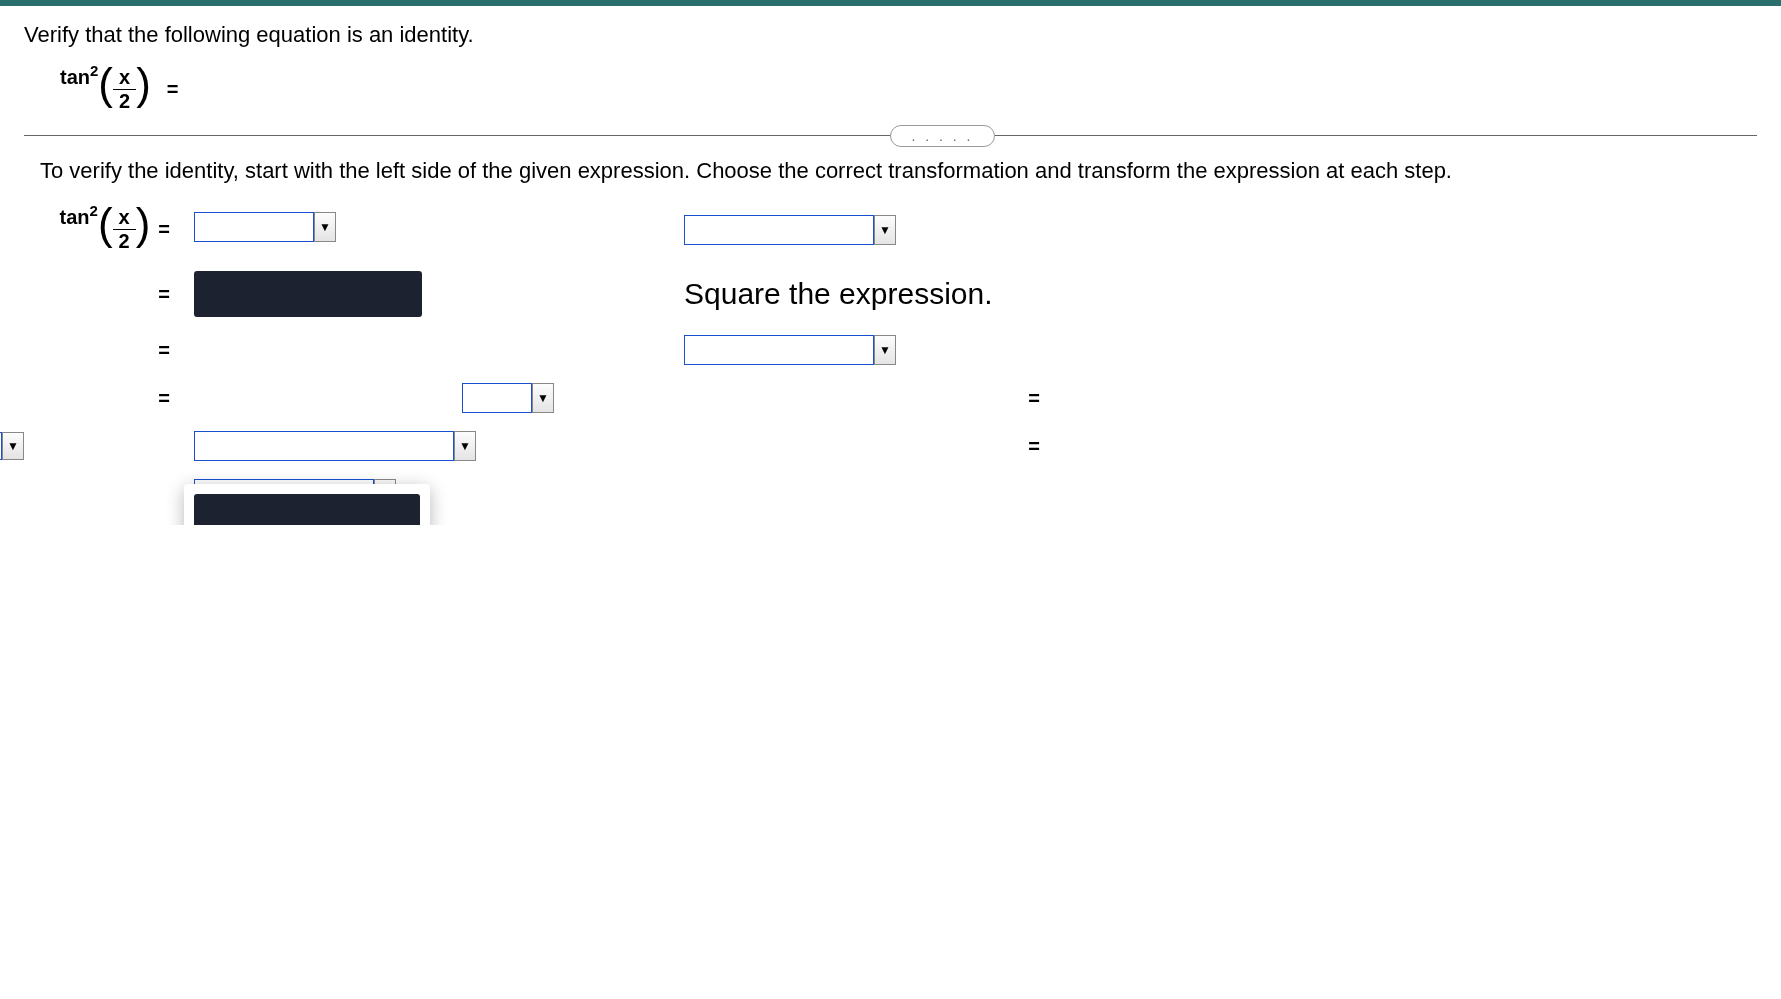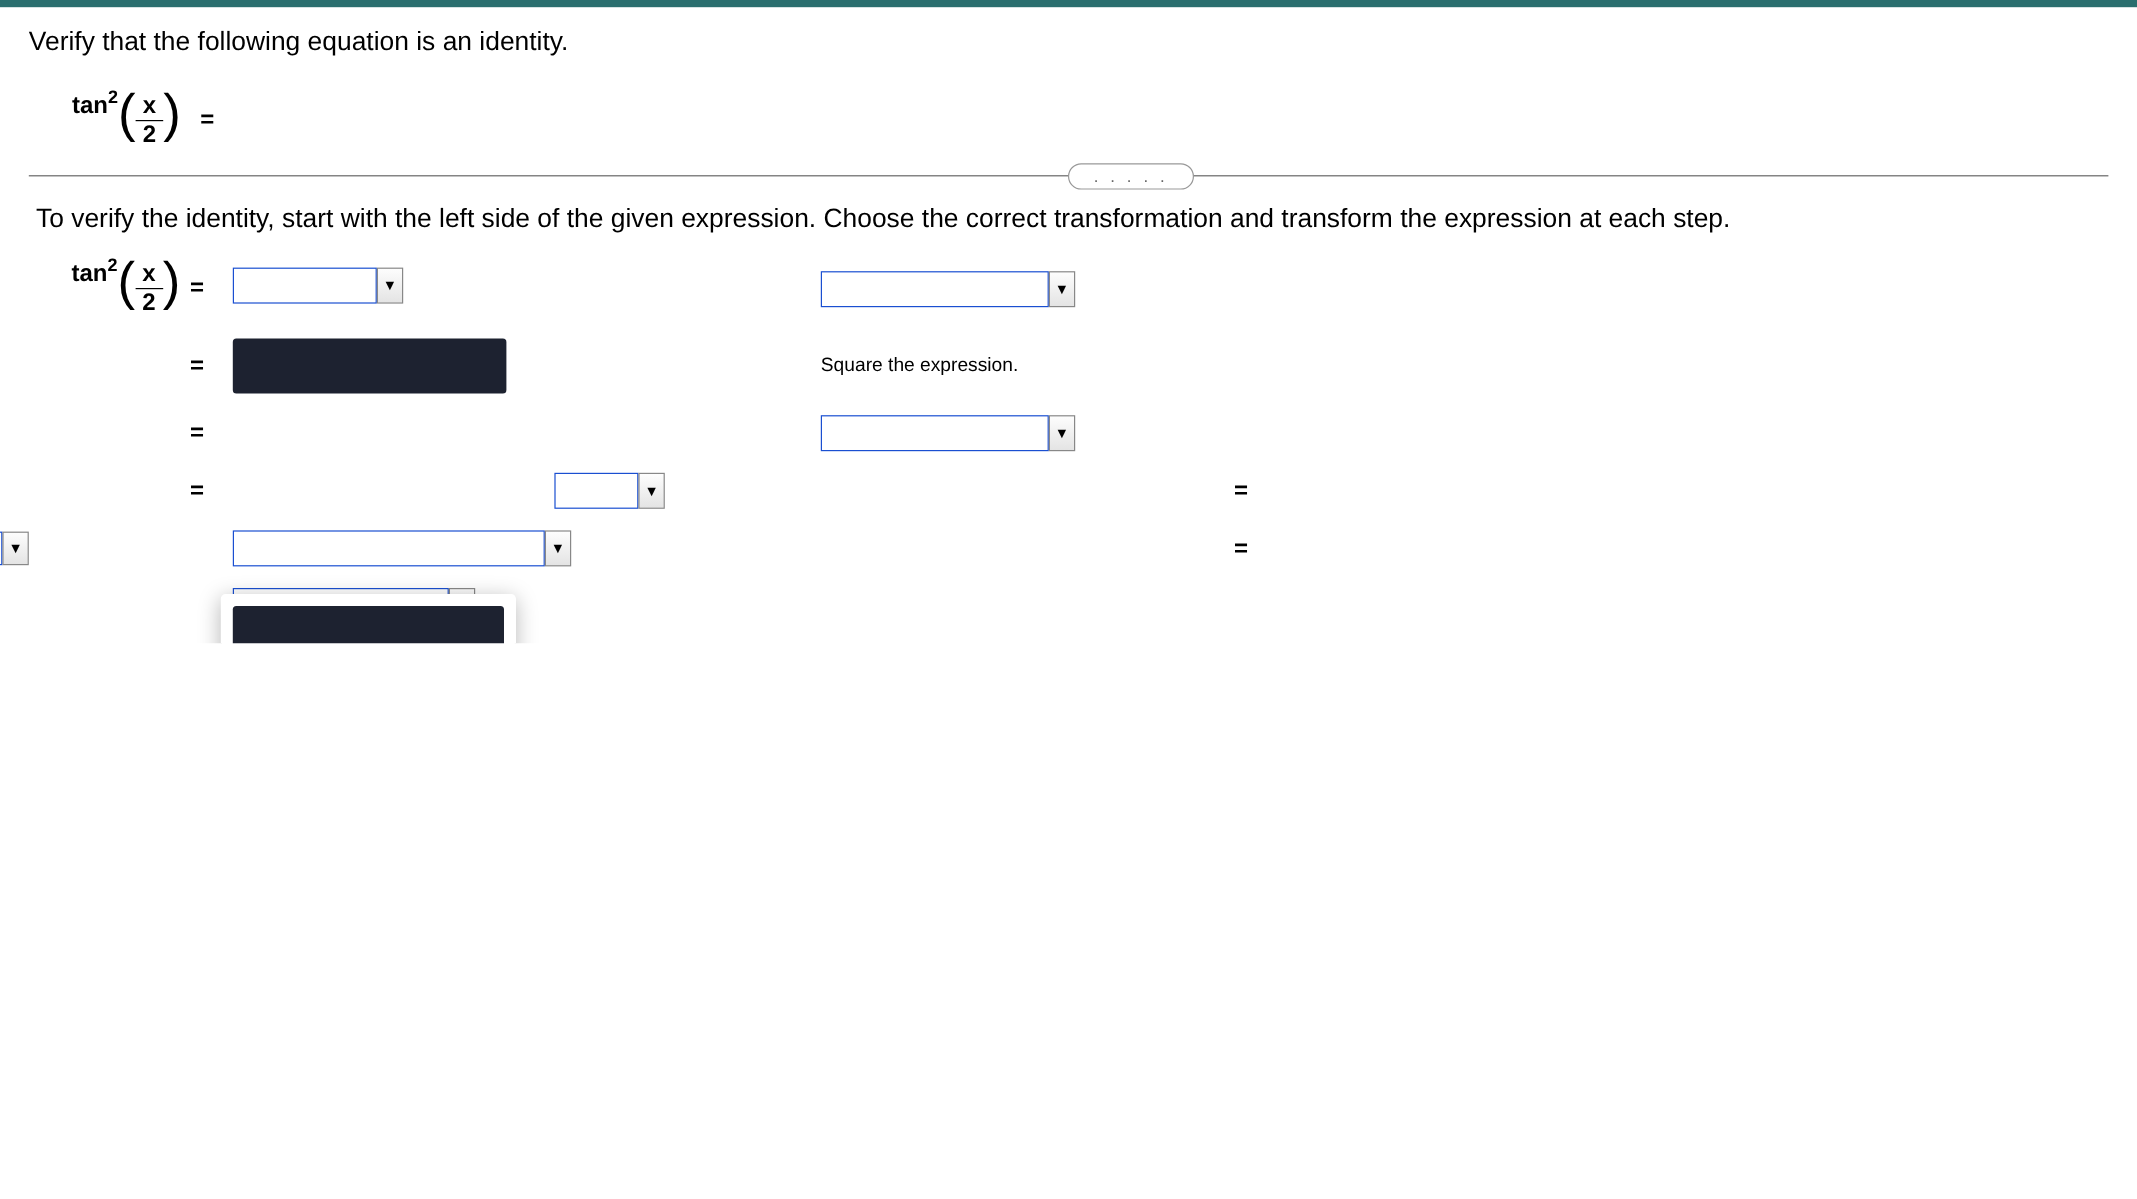--- a/index.html
+++ b/index.html
@@ -12,21 +12,21 @@
   }
   .topbar {
     height: 6px;
     background: #2a6e6e;
   }
   .content {
     padding: 16px 24px;
   }
   .problem-text {
     font-size: 22px;
-    margin-bottom: 29px;
+    margin-bottom: 18px;
   }
   .equation {
     display: flex;
     align-items: center;
     gap: 16px;
     padding-left: 36px;
     font-size: 20px;
     font-weight: bold;
   }
   .frac {
@@ -69,21 +69,21 @@
     background: #fff;
     border: 1px solid #999;
     border-radius: 14px;
     padding: 2px 20px;
     color: #666;
     letter-spacing: 3px;
     font-size: 14px;
   }
   .instruction {
     font-size: 22px;
-    margin: 14px 6px 22px;
+    margin: 14px 16px 22px;
   }
   .workgrid {
     display: grid;
     grid-template-columns: 150px 470px 360px;
     column-gap: 20px;
     row-gap: 18px;
     align-items: center;
   }
   .lhs-cell {
     display: flex;
@@ -121,21 +121,21 @@
     align-items: center;
     justify-content: center;
     font-size: 12px;
     color: #000;
   }
   .dd-btn::after { content: "▼"; }
   .right-cell {
     display: flex;
     align-items: flex-end;
     gap: 8px;
-    font-size: 16px;
+    font-size: 30px;
   }
   .dark-box {
     background: #1d2230;
     height: 46px;
     width: 228px;
     border-radius: 3px;
   }
   .short-dd { display:inline-flex; align-items:stretch; }
   .short-dd .blue-box { width: 40px; height: 28px; }
   .short-dd .dd-btn { height: 28px; }

